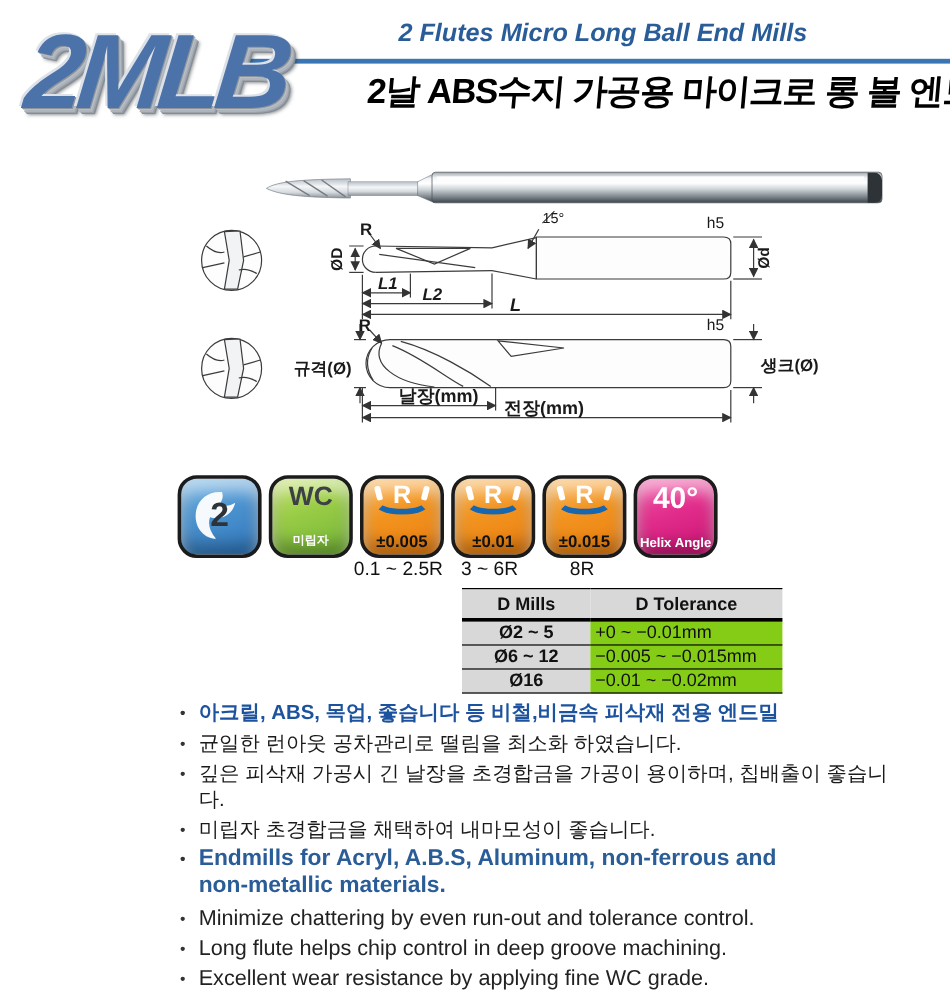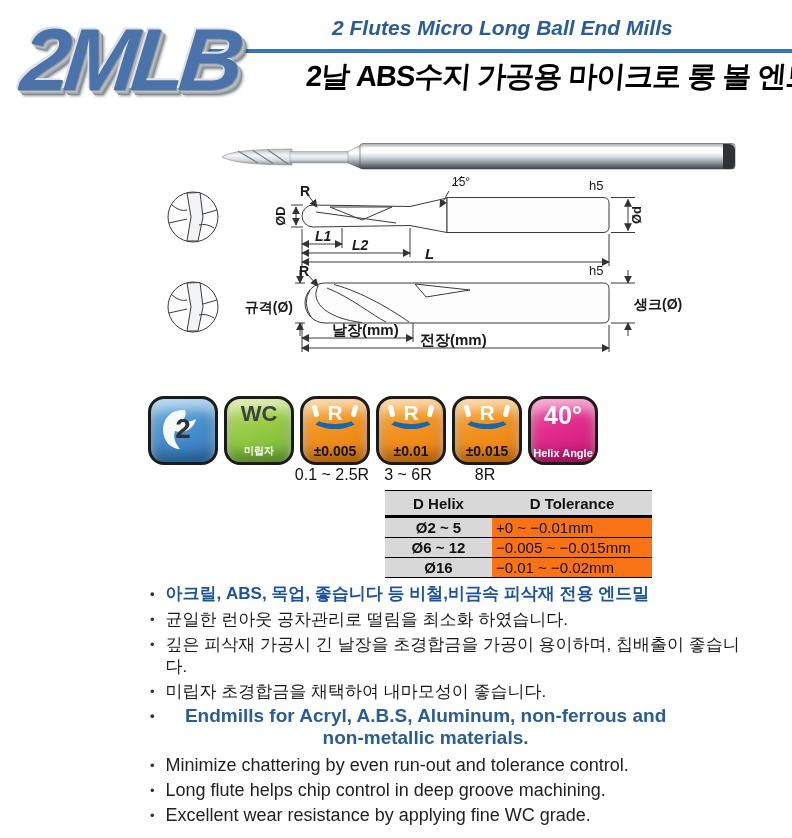--- a/index.html
+++ b/index.html
@@ -53,34 +53,34 @@
 
   
   .tol-table{position:absolute;left:385px;top:490px;border-collapse:collapse;
         border-top:1px solid #000;}
   .tol-table th{background:#d8d8d8;font-size:15px;font-weight:bold;color:#111;
         border-bottom:3px solid #000;height:24px;padding:0 6px;}
   .tol-table th:first-child{width:95px;} .tol-table th:last-child{width:148px;}
   .tol-table td{font-size:15px;color:#111;height:17px;border-bottom:1px solid #000;
         padding:1px 4px;white-space:nowrap;margin-left:16px;}
   .tol-table td.size{background:#d8d8d8;text-align:center;font-weight:bold;}
-  .tol-table td.tol{background:#f97316;text-align:left;}
+  .tol-table td.tol{background:#84cc16;text-align:left;}
 
   
   .feat{position:absolute;left:150px;list-style:none;margin:0;padding:0;}
   .feat li{display:flex;align-items:flex-start;}
   .feat .dot{flex:0 0 auto;margin-right:11px;font-size:13px;line-height:22px;color:#333;}
   .feat-ko{top:583px;width:620px;font-size:17px;line-height:22px;color:#1a1a1a;}
   .feat-ko li{margin-bottom:3px;}
   .feat-ko li.hl{color:#1d539e;font-weight:bold;margin-bottom:4px;}
   .feat-ko .txt{max-width:585px;}
   .feat-en{top:705px;width:640px;font-size:18px;line-height:21px;color:#222;}
   .feat-en li{margin-bottom:3px;}
   .feat-en li.hl{color:#2a5d97;font-weight:bold;font-size:19px;line-height:22px;margin-bottom:6px;}
-  .feat-en li.hl .txt{max-width:520px;text-align:center;}
+  .feat-en li.hl .txt{max-width:520px;}
 </style>
 </head>
 <body>
 
 <div class="page">
 
   <div class="logo">2MLB</div>
   <div class="blue-rule"></div>
   <div class="subtitle">2 Flutes Micro Long Ball End Mills</div>
   <div class="title-ko">2날 ABS수지 가공용 마이크로 롱 볼 엔드밀</div>
@@ -262,21 +262,21 @@
   </div>
   <div class="badge-ranges">
     <span class="rng-0">0.1 ~ 2.5R</span>
     <span class="rng-1">3 ~ 6R</span>
     <span class="rng-2">8R</span>
   </div>
 
   <table class="tol-table">
     <thead>
       <tr>
-        <th>D Helix</th>
+        <th>D Mills</th>
         <th>D Tolerance</th>
       </tr>
     </thead>
     <tbody>
       <tr>
         <td class="size">Ø2 ~ 5</td>
         <td class="tol">+0 ~ −0.01mm</td>
       </tr>
       <tr>
         <td class="size">Ø6 ~ 12</td>

